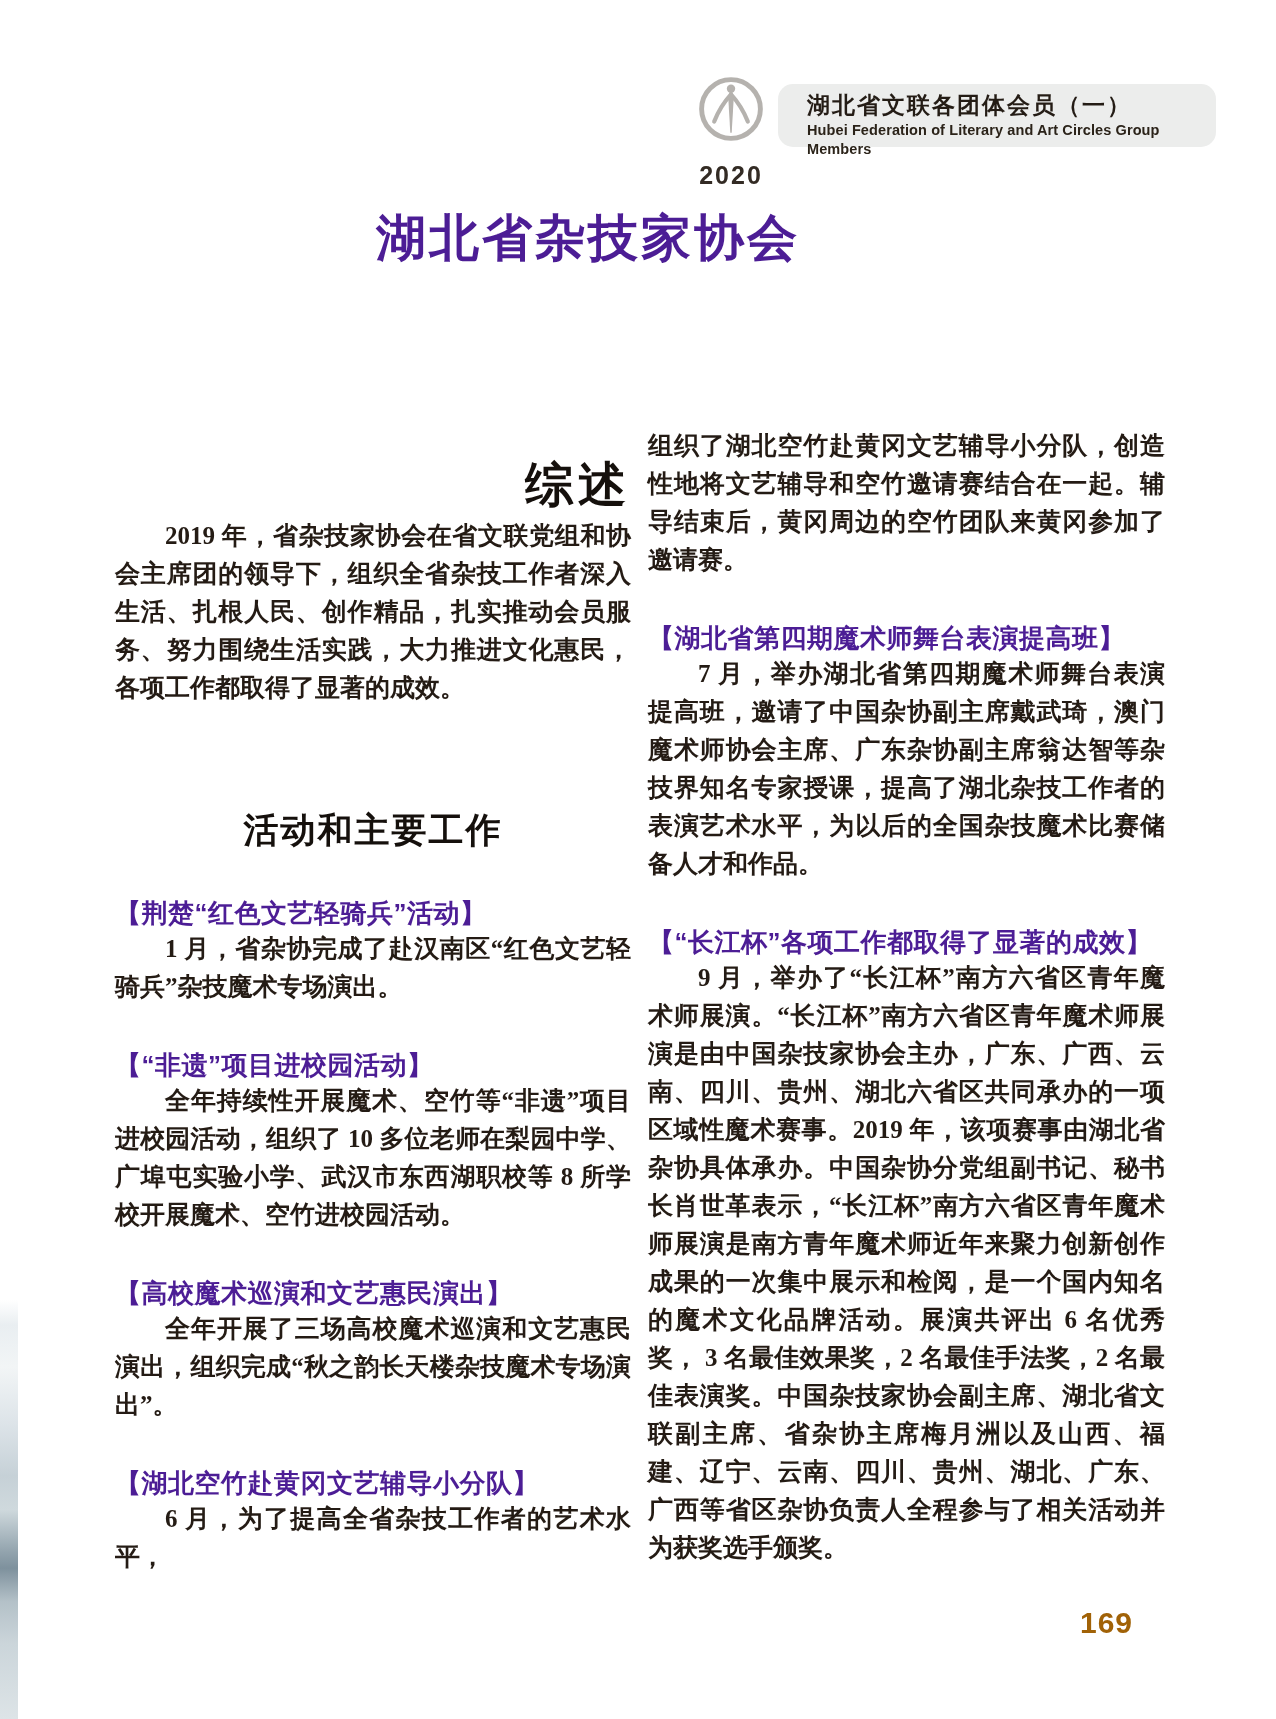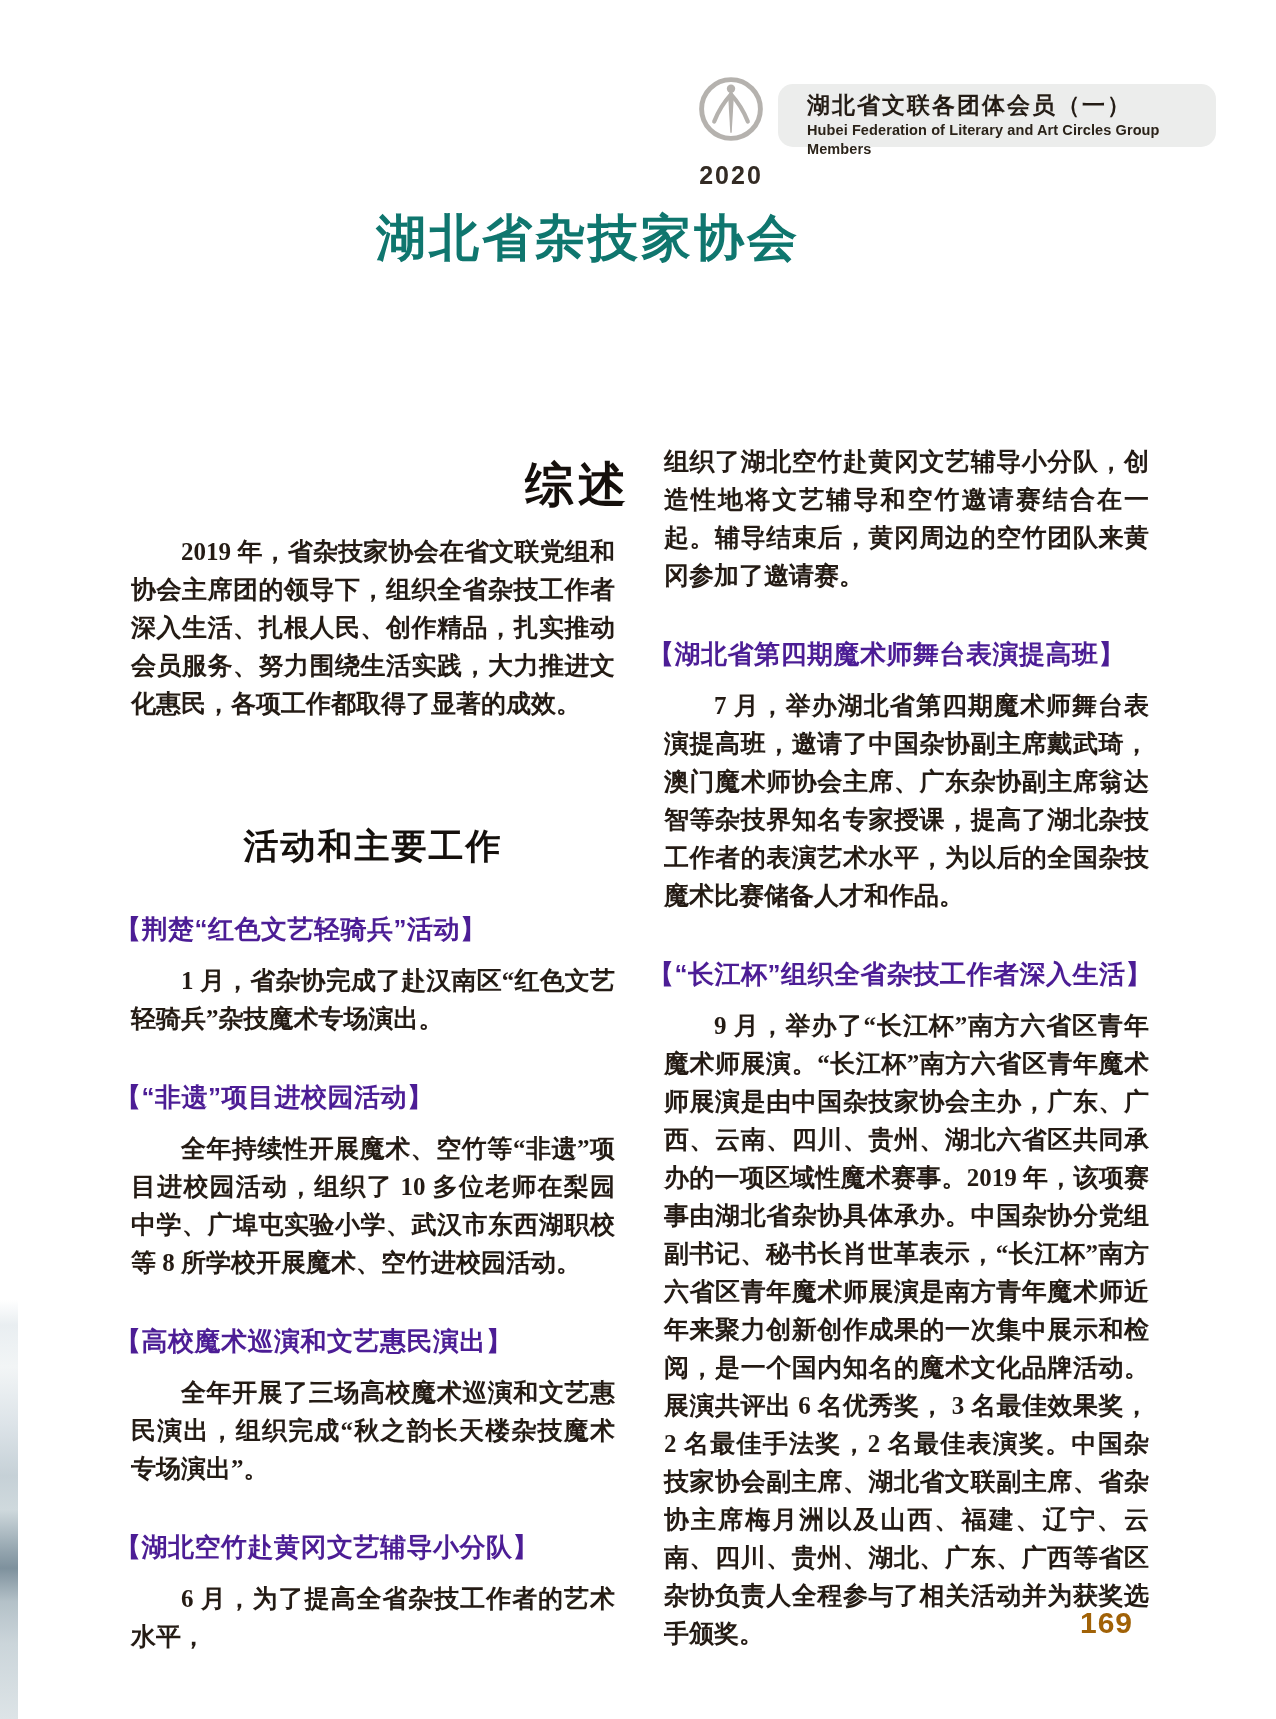--- a/index.html
+++ b/index.html
@@ -32,39 +32,39 @@
   .banner-en {
     font-family:"Liberation Sans","DejaVu Sans",sans-serif;
     font-weight:bold; font-size:14.5px; color:#2b2319;
     line-height:19px; margin-top:2px; letter-spacing:0.1px;
   }
   
   .page-title {
     position:absolute; left:0; top:205px; width:1176px;
     text-align:center;
     font-family:"Liberation Serif","DejaVu Serif",serif;
-    font-weight:bold; font-size:50px; letter-spacing:3px; color:#0f766e;
+    font-weight:bold; font-size:50px; letter-spacing:3px; color:#4c1d95;
   }
   
   .col { position:absolute; top:427px; }
   .col-left  { left:115px; width:516px; }
   .col-right { left:648px; width:517px; }
 
   .overview-heading {
     margin:26px 0 0; text-align:right;
     font-family:"Liberation Sans","DejaVu Sans",sans-serif;
     font-weight:bold; font-size:48px; letter-spacing:5px; color:#15100c;
   }
   .activities-heading {
     margin:100px 0 0; text-align:center;
     font-family:"Liberation Sans","DejaVu Sans",sans-serif;
     font-weight:bold; font-size:35px; letter-spacing:2px; color:#15100c;
   }
   p.body {
-    margin:16px; font-size:25px; line-height:38px;
+    margin:0; font-size:25px; line-height:38px;
     text-align:justify; font-weight:600; color:#241b14;
   }
   .indent { text-indent:2em; }
   .overview-para { margin-top:44px; }
   .cont-para { margin-top:20px; }
   .entry { margin-top:42px; }
   .entry-title {
     margin:0;
     font-family:"Liberation Sans","DejaVu Sans",sans-serif;
     font-weight:bold; font-size:26px; color:#4c1d95; letter-spacing:0.5px;
@@ -147,21 +147,21 @@
 
   <div class="col col-right">
     <p class="body cont-para">组织了湖北空竹赴黄冈文艺辅导小分队，创造性地将文艺辅导和空竹邀请赛结合在一起。辅导结束后，黄冈周边的空竹团队来黄冈参加了邀请赛。</p>
 
     <div class="entry">
       <p class="entry-title">【湖北省第四期魔术师舞台表演提高班】</p>
       <p class="body indent entry-body">7 月，举办湖北省第四期魔术师舞台表演提高班，邀请了中国杂协副主席戴武琦，澳门魔术师协会主席、广东杂协副主席翁达智等杂技界知名专家授课，提高了湖北杂技工作者的表演艺术水平，为以后的全国杂技魔术比赛储备人才和作品。</p>
     </div>
 
     <div class="entry">
-      <p class="entry-title">【“长江杯”组织全省杂技工作者深入生活】</p>
+      <p class="entry-title">【“长江杯”各项工作都取得了显著的成效】</p>
       <p class="body indent entry-body">9 月，举办了“长江杯”南方六省区青年魔术师展演。“长江杯”南方六省区青年魔术师展演是由中国杂技家协会主办，广东、广西、云南、四川、贵州、湖北六省区共同承办的一项区域性魔术赛事。2019 年，该项赛事由湖北省杂协具体承办。中国杂协分党组副书记、秘书长肖世革表示，“长江杯”南方六省区青年魔术师展演是南方青年魔术师近年来聚力创新创作成果的一次集中展示和检阅，是一个国内知名的魔术文化品牌活动。展演共评出 6 名优秀奖， 3 名最佳效果奖，2 名最佳手法奖，2 名最佳表演奖。中国杂技家协会副主席、湖北省文联副主席、省杂协主席梅月洲以及山西、福建、辽宁、云南、四川、贵州、湖北、广东、广西等省区杂协负责人全程参与了相关活动并为获奖选手颁奖。</p>
     </div>
   </div>
 
   <div class="page-number">169</div>
 
   <div class="edge-strip"></div>
 
 </div>
 

